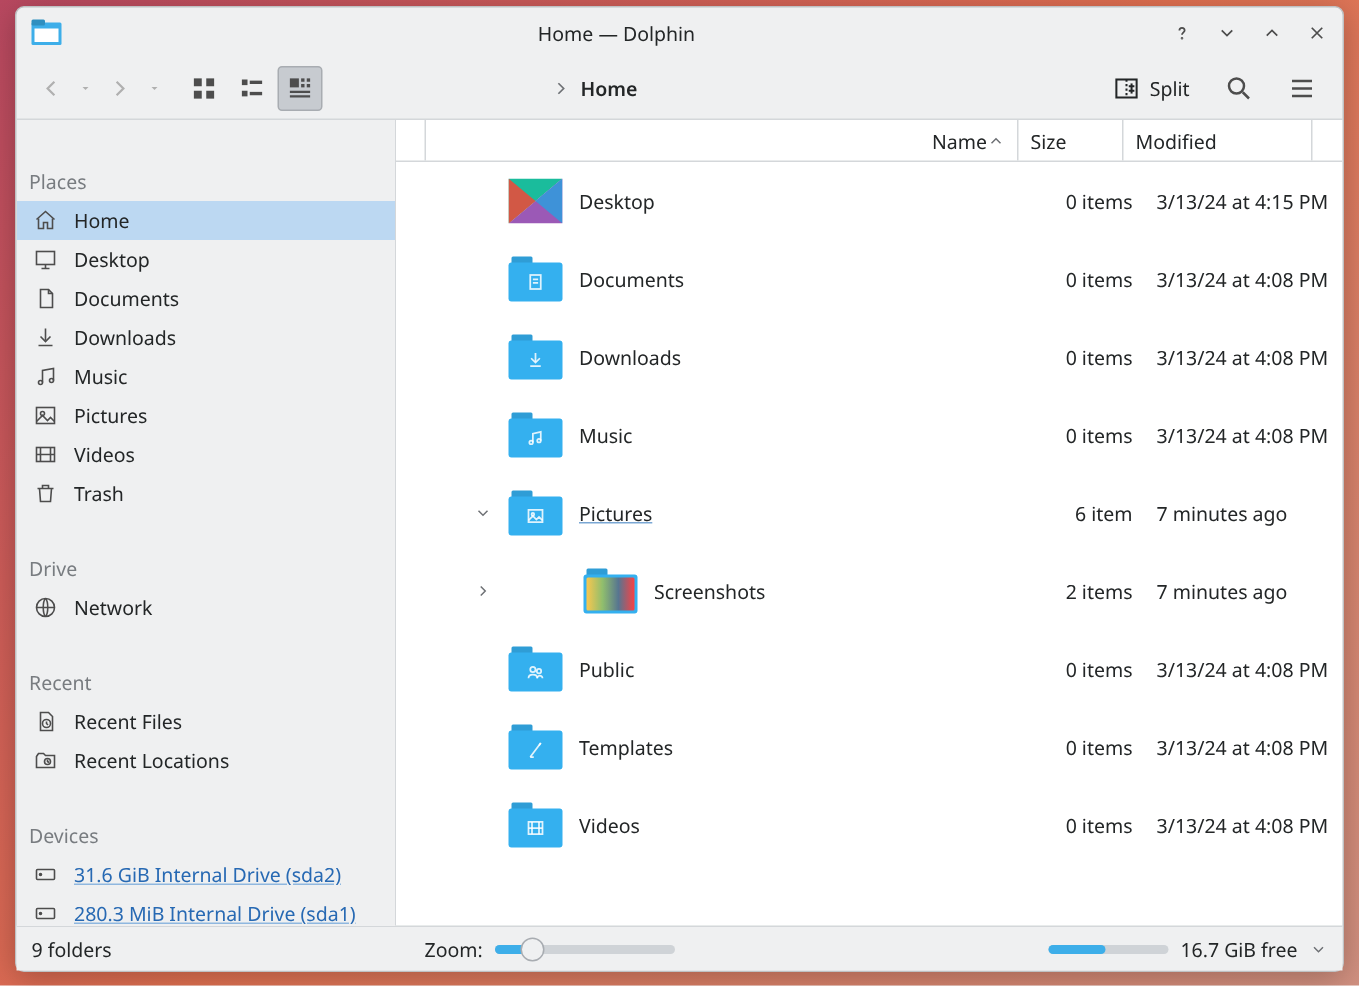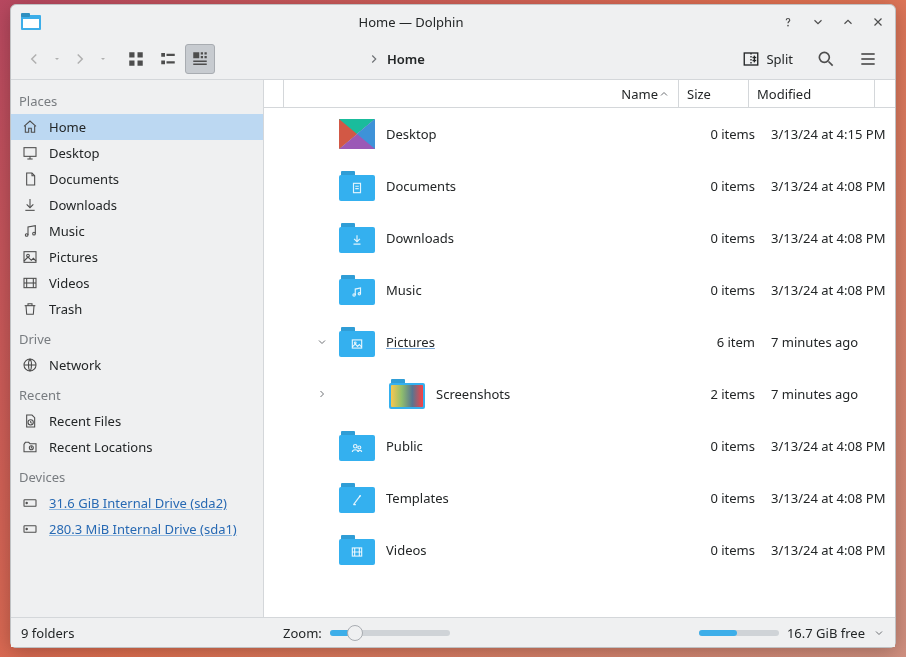--- a/index.html
+++ b/index.html
@@ -18,21 +18,21 @@
   .tbtn.active { background: #c7cbd0; border: 1px solid #a8acb1; }
   .tgroup { display: flex; gap: 2px; margin-right: 8px; }
   .breadcrumb { flex: 1; display: flex; align-items: center; gap: 6px; padding-left: 140px; }
   .breadcrumb .chev { color: #6e7175; }
   .breadcrumb .crumb { font-size: 13px; font-weight: 600; color: #232627; }
   .tool-right { display: flex; align-items: center; gap: 12px; padding-right: 4px; }
   .split-btn { display: flex; align-items: center; gap: 6px; height: 30px; padding: 0 6px; border-radius: 3px; cursor: pointer; color: #232627; font-size: 13px; }
   
   .body { flex: 1; display: flex; overflow: hidden; border-top: 1px solid #d4d7da; }
   .sidebar { width: 253px; background: #eff0f1; overflow-y: auto; padding-top: 4px; border-right: 1px solid #d4d7da; }
-  .sb-heading { font-size: 13px; color: #787c80; padding: 8px 8px 4px 8px; }
+  .sb-heading { font-size: 13px; color: #787c80; padding: 8px 8px 4px 8px; margin-top: 20px; }
   .sb-item { display: flex; align-items: center; gap: 10px; height: 26px; padding: 0 8px 0 10px; font-size: 13px; color: #232627; cursor: pointer; }
   .sb-item.active { background: #bcd8f2; }
   .sb-item .icon { width: 18px; height: 18px; display: flex; align-items: center; justify-content: center; color: #4d4d4d; }
   .sb-link { color: #2769b3; text-decoration: underline; text-decoration-color: #8fb7df; }
   
   .filearea { flex: 1; background: #ffffff; display: flex; flex-direction: column; position: relative; }
   .colhead { display: flex; align-items: center; height: 28px; border-bottom: 1px solid #d4d7da; font-size: 13px; color: #232627; }
   .colhead .col { padding: 0 8px; border-right: 1px solid #d4d7da; display: flex; align-items: center; height: 100%; }
   .col-handle { width: 20px; border-right: 1px solid #d4d7da; height: 100%; cursor: col-resize; }
   .col-name { flex: 1; justify-content: flex-end; }

